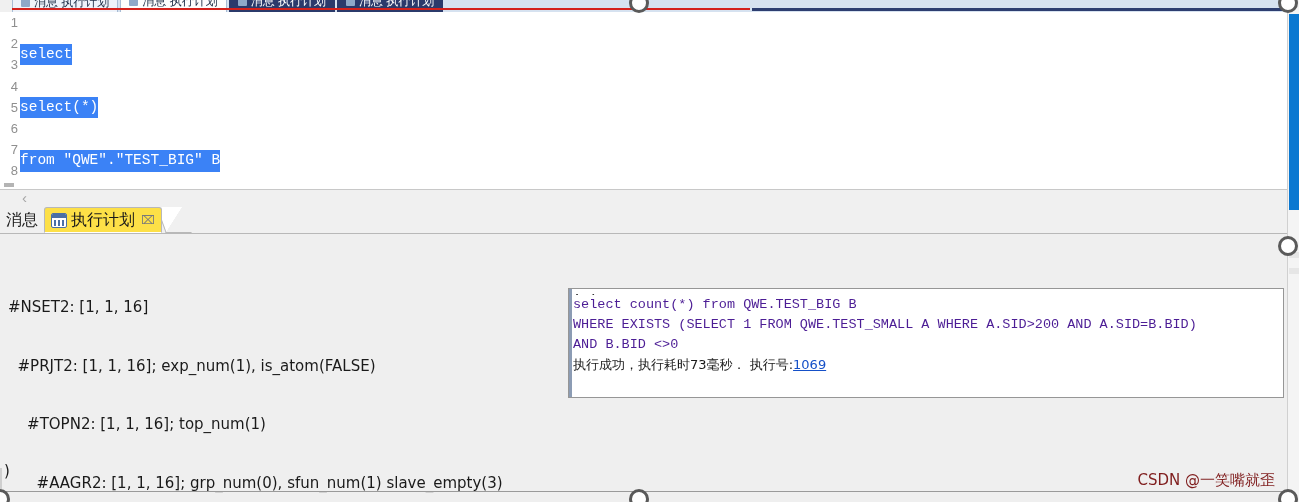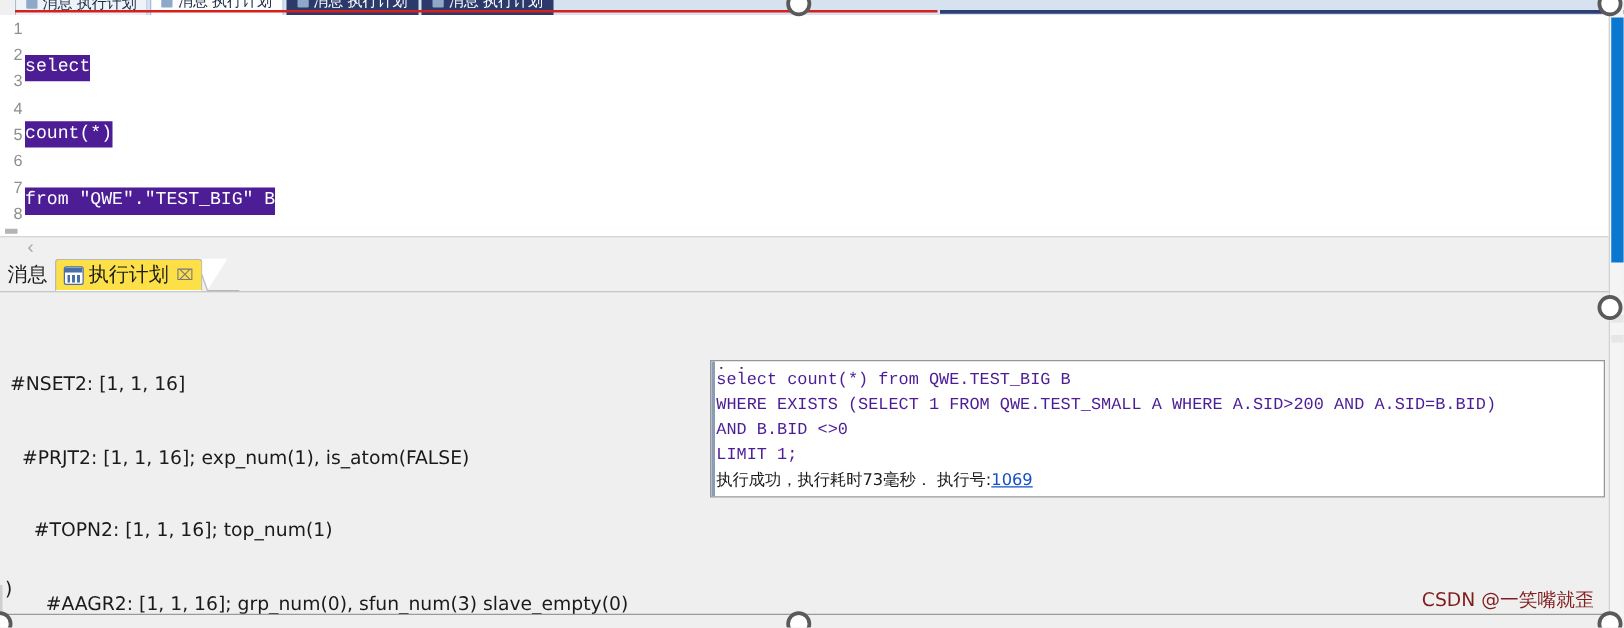--- a/index.html
+++ b/index.html
@@ -47,21 +47,21 @@
     height: 21.2px; line-height: 21.2px; font-size: 13px; color: #8f8f8f;
     font-family: "Liberation Sans", sans-serif; padding-right: 2px;
   }
   .codearea {
     position: absolute; left: 20px; top: 0; width: 1267px; height: 170px;
     font-family: "Liberation Mono", monospace; font-size: 14.5px;
     white-space: pre;
   }
   .codearea .cl {
     height: 21.2px; line-height: 21.2px; color: #ffffff; display: block; width: max-content;
-    background: #4c1d95; padding-right: 0;
+    background: #3b82f6; padding-right: 0;
   }
 
   
   .hscroll {
     position: absolute; left: 0; top: 182px; width: 1287px; height: 8px;
     background: #ffffff; border-bottom: 1px solid #c8c8c8;
   }
   .hscroll .thumbleft { position:absolute; left:4px; top:1px; width:10px; height:4px; background:#b4b4b4;}
   .splitter {
     position: absolute; left: 0; top: 190px; width: 1299px; height: 16px;
@@ -204,21 +204,21 @@
       <div class="ln">2</div>
       <div class="ln">3</div>
       <div class="ln">4</div>
       <div class="ln">5</div>
       <div class="ln">6</div>
       <div class="ln">7</div>
       <div class="ln">8</div>
     </div>
     <div class="codearea">
       <span class="cl kw">select</span>
-      <span class="cl">count(*)</span>
+      <span class="cl">select(*)</span>
       <span class="cl kw">from "QWE"."TEST_BIG" B</span>
       
       
       
       
       
     </div>
   </div>
 
   <div class="hscroll">
@@ -240,37 +240,36 @@
     </div>
     <div class="restab-curve"></div>
   </div>
 
   <div class="planbody">
     <div class="leftedge"></div>
     <div class="plan-lines" style="padding-left:8px;">
       <div class="pl">#NSET2: [1, 1, 16]</div>
       <div class="pl">  #PRJT2: [1, 1, 16]; exp_num(1), is_atom(FALSE)</div>
       <div class="pl">    #TOPN2: [1, 1, 16]; top_num(1)</div>
-      <div class="pl">      #AAGR2: [1, 1, 16]; grp_num(0), sfun_num(3) slave_empty(0)</div>
+      <div class="pl">      #AAGR2: [1, 1, 16]; grp_num(0), sfun_num(1) slave_empty(3)</div>
       
       
       
       
       
       
     </div>
     <div style="position:absolute;left:4px;top:228px;font-family:'DejaVu Sans',sans-serif;font-size:15px;color:#1a1a1a;">)</div>
 
     <div class="tooltip" style="left:568px;top:54px;">
       <div class="lbar"></div>
       <div class="tclip">· ·</div>
       <div class="tline">select count(*) from QWE.TEST_BIG B</div>
       <div class="tline">WHERE EXISTS (SELECT 1 FROM QWE.TEST_SMALL A WHERE A.SID&gt;200 AND A.SID=B.BID)</div>
       <div class="tline">AND B.BID &lt;&gt;0</div>
-      <div class="tline">LIMIT 1;</div>
       <div class="tstatus"><span>执行成功，执行耗时73毫秒． 执行号:</span><a href="#">1069</a></div>
     </div>
 
     <div class="bottomline"></div>
     <div class="watermark">CSDN @一笑嘴就歪</div>
   </div>
 
   <div class="vscroll">
     <div class="vthumb"></div>
     <div class="vtrack2"></div>

